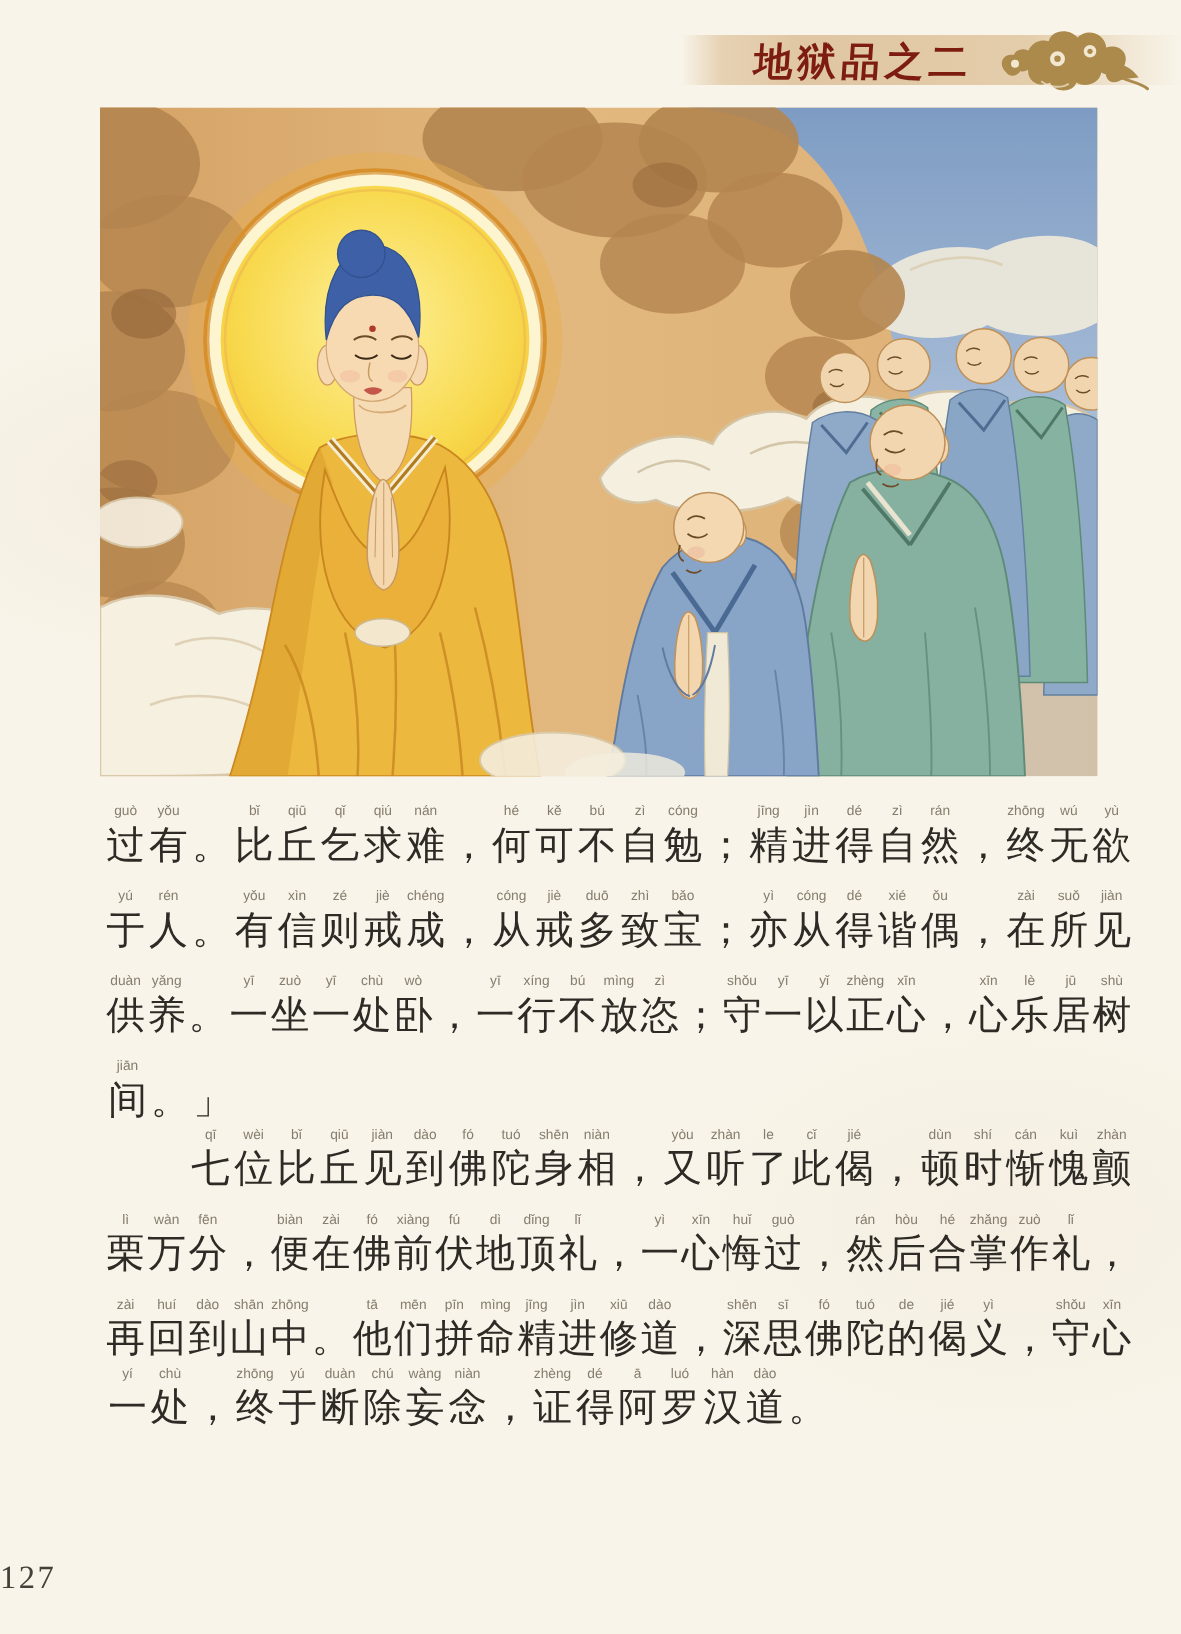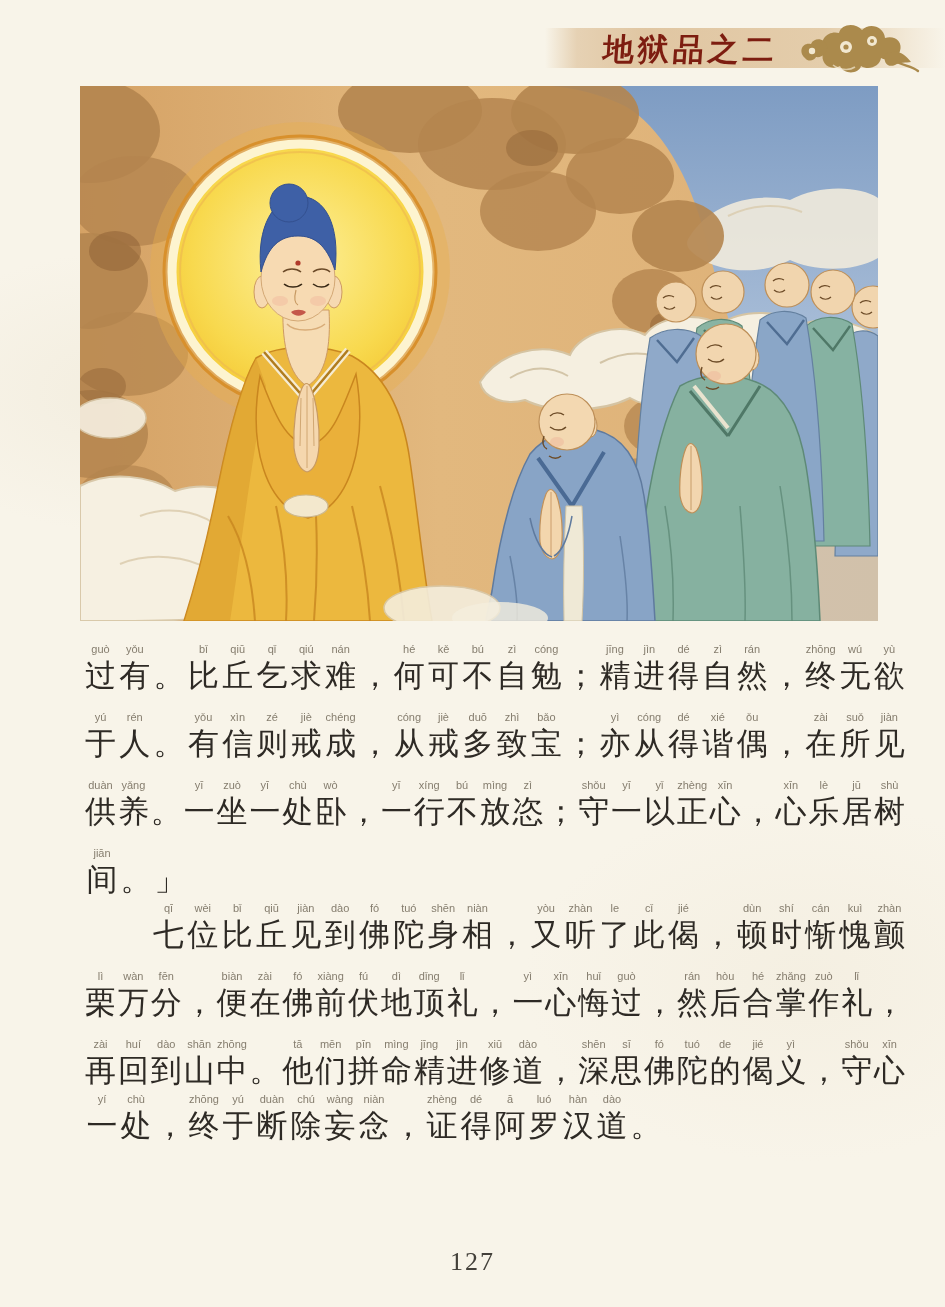--- a/index.html
+++ b/index.html
@@ -53,21 +53,21 @@
     font-family:"Liberation Sans", sans-serif;
     font-size:11px; color:#857d6e; white-space:nowrap;
   }
   .hz {
     display:block; font-size:31px; line-height:40px; color:#2e2a25;
     font-family:"Liberation Serif", serif;
   }
 
   
   .footer {
-    position:absolute; left:0; top:1247px; width:945px; text-align:center;
+    position:absolute; left:0; top:1247px; width:945px; text-align:left;
   }
   .page-number {
     font-size:26px; color:#43403a; letter-spacing:2px;
     font-family:"Liberation Serif", serif;
   }
 </style>
 </head>
 <body>
 
 <div class="page">

